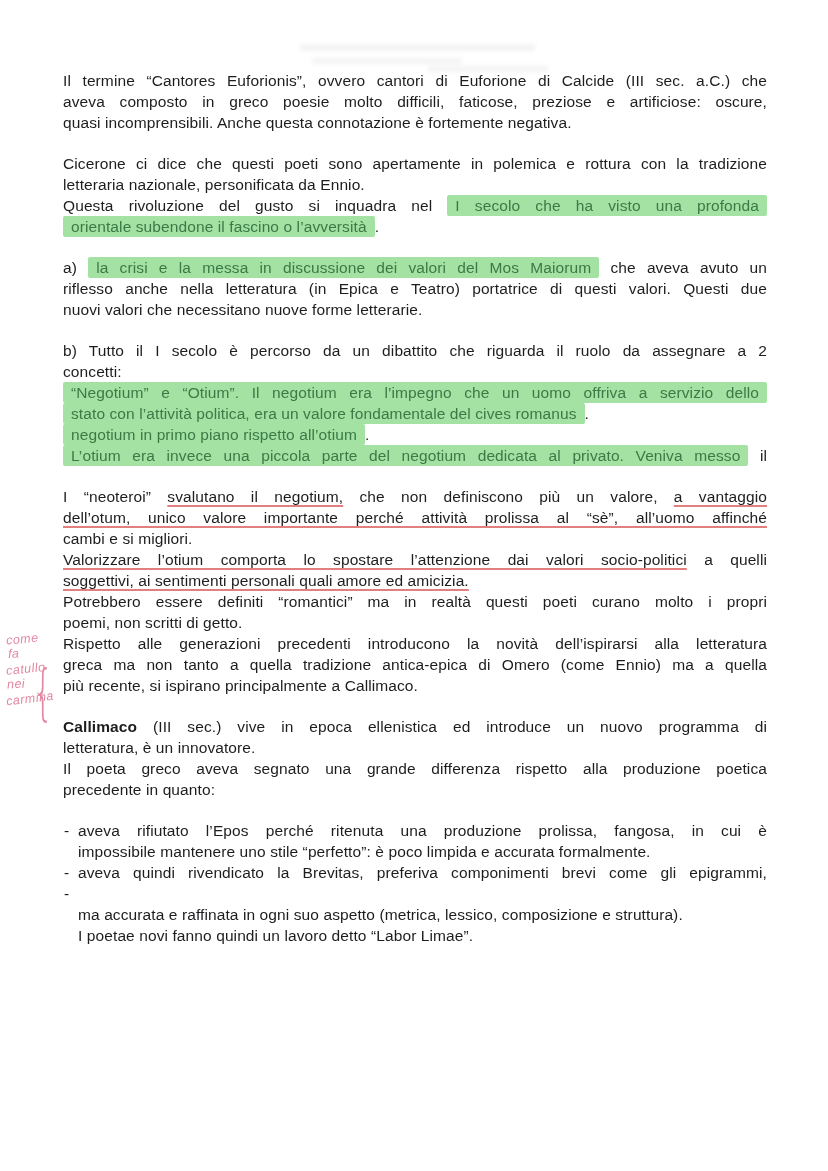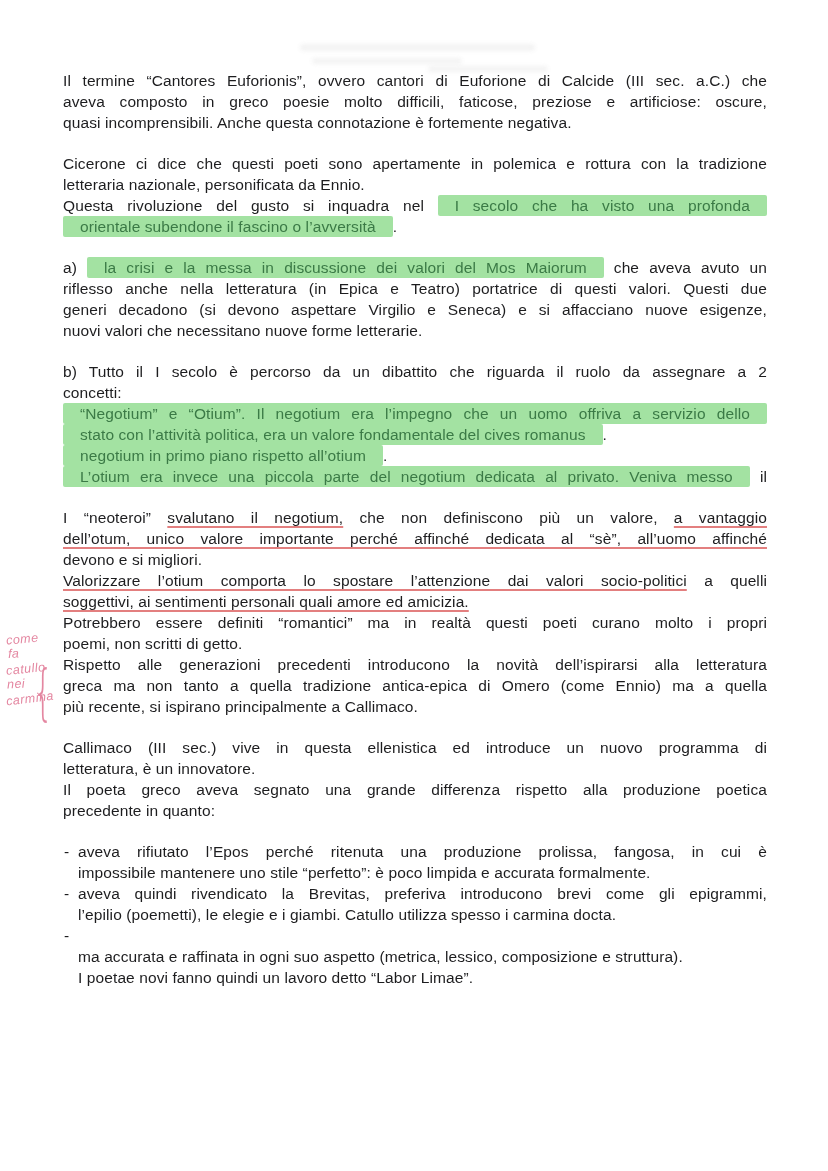--- a/index.html
+++ b/index.html
@@ -12,30 +12,30 @@
     font-size:15.5px;line-height:21px;letter-spacing:0.1px;
   }
   .block{margin:0 0 20px 0;}
   .block:last-child{margin-bottom:0;}
   .line{text-align:justify;text-align-last:left;min-height:21px;}
   .line.J{text-align-last:justify;}
   .list .line{position:relative;padding-left:15px;}
   .marker{position:absolute;left:1px;top:0;}
   .seg-g{
     background:#a3e2a2;color:#3b7a46;
-    padding:2px 17px;box-decoration-break:clone;-webkit-box-decoration-break:clone;
+    padding:2px 8px;box-decoration-break:clone;-webkit-box-decoration-break:clone;
     border-radius:2px;
   }
   .seg-u{
     text-decoration-line:underline;
     text-decoration-color:rgba(222,104,104,.85);
     text-decoration-thickness:2px;
     text-underline-offset:3px;
   }
-  .seg-b{font-weight:normal;}
+  .seg-b{font-weight:bold;}
   .margin-note{
     position:absolute;left:6px;top:631px;width:58px;
     color:#e487a1;font-size:12.5px;line-height:15px;font-style:italic;letter-spacing:.5px;
   }
   .margin-note div{transform:rotate(-5deg);}
   .margin-note div:nth-child(2){transform:rotate(-2deg);margin-left:2px;}
   .margin-note div:nth-child(3){transform:rotate(-6deg);}
   .margin-note div:nth-child(4){transform:rotate(-3deg);margin-left:1px;}
   .margin-note div:nth-child(5){transform:rotate(-7deg);}
   .brace{
@@ -74,52 +74,50 @@
       </div>
       <div class="block">
         <div class="line J"><span class="seg-n">Cicerone ci dice che questi poeti sono apertamente in polemica e rottura con la tradizione</span></div>
         <div class="line"><span class="seg-n">letteraria nazionale, personificata da Ennio.</span></div>
         <div class="line J"><span class="seg-n">Questa rivoluzione del gusto si inquadra nel </span><span class="seg-g">I secolo che ha visto una profonda</span></div>
         <div class="line"><span class="seg-g">orientale subendone il fascino o l’avversità</span><span class="seg-n">.</span></div>
       </div>
       <div class="block">
         <div class="line J"><span class="seg-n">a) </span><span class="seg-g">la crisi e la messa in discussione dei valori del Mos Maiorum</span><span class="seg-n"> che aveva avuto un</span></div>
         <div class="line J"><span class="seg-n">riflesso anche nella letteratura (in Epica e Teatro) portatrice di questi valori. Questi due</span></div>
-        <div class="line J"><span class="seg-n">generi decadono (si devono aspettare Virgilio e Seneca) e si affacciano nuove esigenze,</span></div>
         <div class="line"><span class="seg-n">nuovi valori che necessitano nuove forme letterarie.</span></div>
       </div>
       <div class="block">
         <div class="line J"><span class="seg-n">b) Tutto il I secolo è percorso da un dibattito che riguarda il ruolo da assegnare a 2</span></div>
         <div class="line"><span class="seg-n">concetti:</span></div>
         <div class="line J"><span class="seg-g">“Negotium” e “Otium”. Il negotium era l’impegno che un uomo offriva a servizio dello</span></div>
         <div class="line"><span class="seg-g">stato con l’attività politica, era un valore fondamentale del cives romanus</span><span class="seg-n">.</span></div>
         <div class="line"><span class="seg-g">negotium in primo piano rispetto all’otium</span><span class="seg-n">.</span></div>
         <div class="line J"><span class="seg-g">L’otium era invece una piccola parte del negotium dedicata al privato. Veniva messo</span><span class="seg-n"> il</span></div>
       </div>
       <div class="block">
         <div class="line J"><span class="seg-n">I “neoteroi” </span><span class="seg-u">svalutano il negotium,</span><span class="seg-n"> che non definiscono più un valore, </span><span class="seg-u">a vantaggio</span></div>
-        <div class="line J"><span class="seg-u">dell’otum, unico valore importante perché affinché dedicata al “sè”, all’uomo affinché</span></div>
-        <div class="line"><span class="seg-n">devono e si migliori.</span></div>
+        <div class="line J"><span class="seg-u">dell’otum, unico valore importante perché attività prolissa al “sè”, all’uomo affinché</span></div>
+        <div class="line"><span class="seg-n">cambi e si migliori.</span></div>
         <div class="line J"><span class="seg-u">Valorizzare l’otium comporta lo spostare l’attenzione dai valori socio-politici</span><span class="seg-n"> a quelli</span></div>
         <div class="line"><span class="seg-u">soggettivi, ai sentimenti personali quali amore ed amicizia.</span></div>
         <div class="line J"><span class="seg-n">Potrebbero essere definiti “romantici” ma in realtà questi poeti curano molto i propri</span></div>
         <div class="line"><span class="seg-n">poemi, non scritti di getto.</span></div>
         <div class="line J"><span class="seg-n">Rispetto alle generazioni precedenti introducono la novità dell’ispirarsi alla letteratura</span></div>
         <div class="line J"><span class="seg-n">greca ma non tanto a quella tradizione antica-epica di Omero (come Ennio) ma a quella</span></div>
         <div class="line"><span class="seg-n">più recente, si ispirano principalmente a Callimaco.</span></div>
       </div>
       <div class="block">
-        <div class="line J"><span class="seg-b">Callimaco</span><span class="seg-n"> (III sec.) vive in questa ellenistica ed introduce un nuovo programma di</span></div>
+        <div class="line J"><span class="seg-b">Callimaco</span><span class="seg-n"> (III sec.) vive in epoca ellenistica ed introduce un nuovo programma di</span></div>
         <div class="line"><span class="seg-n">letteratura, è un innovatore.</span></div>
         <div class="line J"><span class="seg-n">Il poeta greco aveva segnato una grande differenza rispetto alla produzione poetica</span></div>
         <div class="line"><span class="seg-n">precedente in quanto:</span></div>
       </div>
       <div class="block list">
         <div class="line J"><span class="marker">-</span><span class="seg-n">aveva rifiutato l’Epos perché ritenuta una produzione prolissa, fangosa, in cui è</span></div>
         <div class="line"><span class="seg-n">impossibile mantenere uno stile “perfetto”: è poco limpida e accurata formalmente.</span></div>
-        <div class="line J"><span class="marker">-</span><span class="seg-n">aveva quindi rivendicato la Brevitas, preferiva introducono brevi come gli epigrammi,</span></div>
-        <div class="line"><span class="seg-n">l’epilio (poemetti), le elegie e i giambi. Catullo utilizza spesso i carmina docta.</span></div>
+        <div class="line J"><span class="marker">-</span><span class="seg-n">aveva quindi rivendicato la Brevitas, preferiva componimenti brevi come gli epigrammi,</span></div>
         <div class="line J"><span class="marker">-</span></div>
         <div class="line"><span class="seg-n">ma accurata e raffinata in ogni suo aspetto (metrica, lessico, composizione e struttura).</span></div>
         <div class="line"><span class="seg-n">I poetae novi fanno quindi un lavoro detto “Labor Limae”.</span></div>
       </div>
     </div>
 </div>
 
 </body></html>

